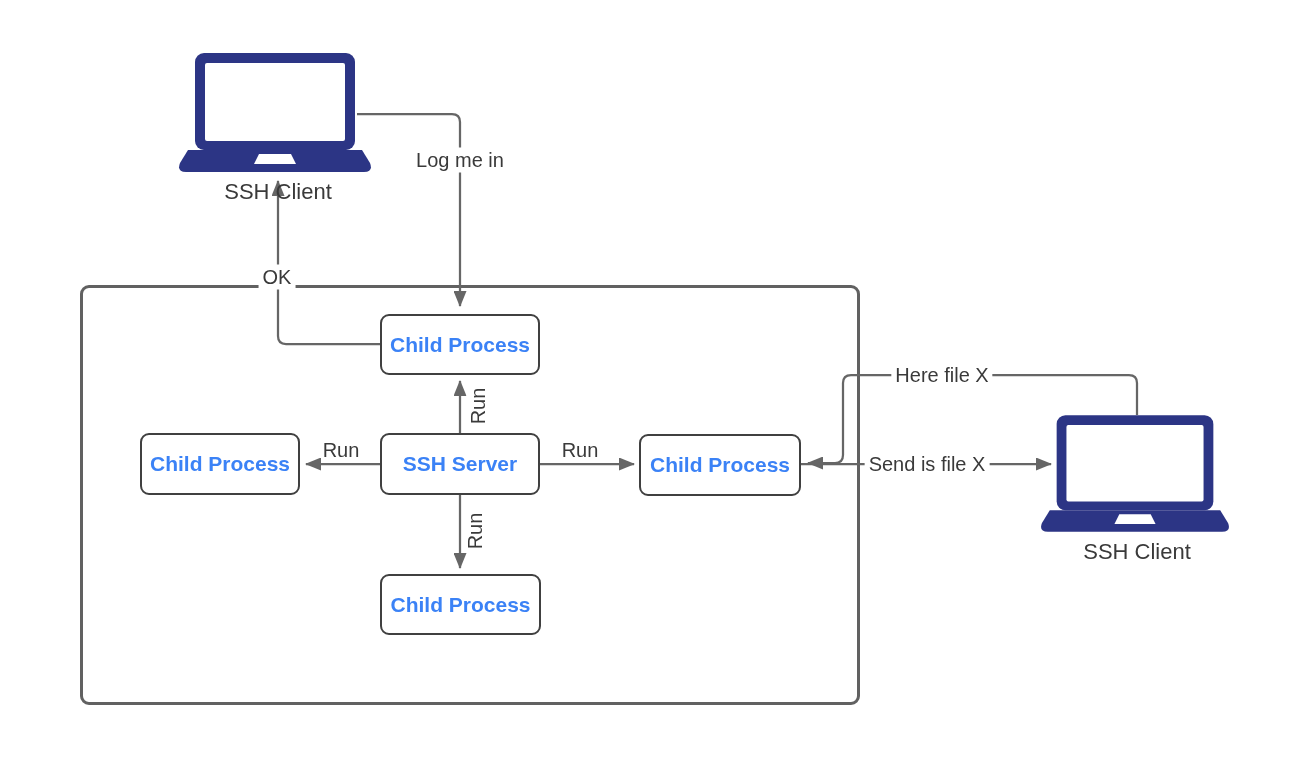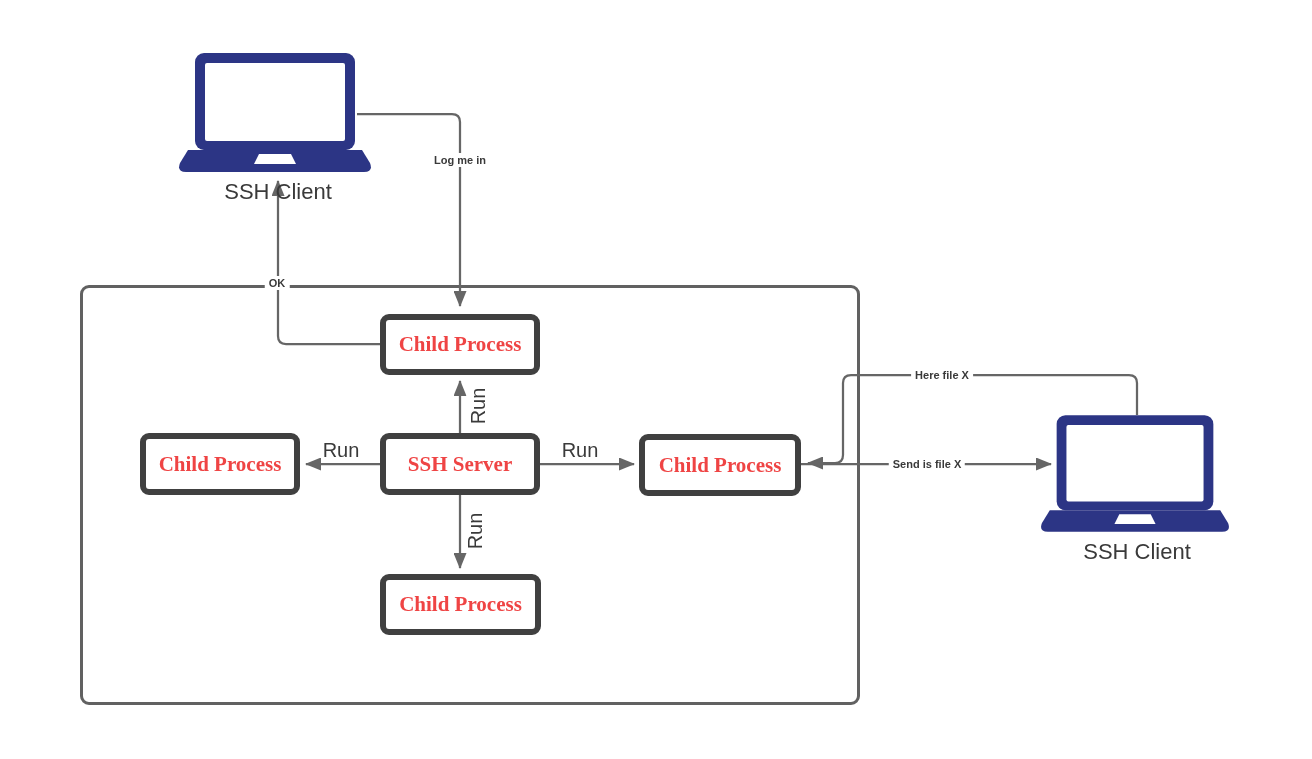--- a/index.html
+++ b/index.html
@@ -24,42 +24,41 @@
     border: 3px solid #616161;
     border-radius: 9px;
     box-sizing: border-box;
     background: transparent;
     z-index: 0;
   }
   .node {
     position: absolute;
     box-sizing: border-box;
     background: #ffffff;
-    border: 6px solid #404040;
+    border: 2px solid #404040;
     border-radius: 9px;
     display: flex;
     align-items: center;
     justify-content: center;
     font-weight: bold;
     font-size: 21px;
-    color: #ef4444;
+    color: #3b82f6;
     z-index: 2;
     white-space: nowrap;
-    font-family: Liberation Serif, serif;
   }
   .node.child-top    { left: 380px; top: 314px; width: 160px; height: 61px; }
   .node.child-left   { left: 140px; top: 433px; width: 160px; height: 62px; }
   .node.server       { left: 380px; top: 433px; width: 160px; height: 62px; text-align: center; }
   .node.child-right  { left: 639px; top: 434px; width: 162px; height: 62px; }
   .node.child-bottom { left: 380px; top: 574px; width: 161px; height: 61px; }
   .edge-label {
     position: absolute;
     transform: translate(-50%, -50%);
-    font-weight: bold;
-    font-size: 11px;
+    font-weight: normal;
+    font-size: 20px;
     color: #3a3a3a;
     background: #ffffff;
     padding: 1px 4px;
     white-space: nowrap;
     z-index: 3;
   }
   .edge-label.plain {
     font-weight: normal;
     font-size: 20px;
     background: transparent;
@@ -112,21 +111,21 @@
     </g>
   </svg>
 
   <div class="node child-top">Child Process</div>
   <div class="node child-left">Child Process</div>
   <div class="node server">SSH Server</div>
   <div class="node child-right">Child Process</div>
   <div class="node child-bottom">Child Process</div>
 
   <span class="edge-label" style="left:460px; top:160px;">Log me in</span>
-  <span class="edge-label" style="left:277px; top:283px;">OK</span>
+  <span class="edge-label" style="left:277px; top:277px;">OK</span>
   <span class="edge-label plain" style="left:341px; top:450px;">Run</span>
   <span class="edge-label plain" style="left:580px; top:450px;">Run</span>
   <span class="edge-label vertical" style="left:478px; top:406px;">Run</span>
   <span class="edge-label vertical" style="left:475px; top:531px;">Run</span>
   <span class="edge-label" style="left:942px; top:375px;">Here file X</span>
   <span class="edge-label" style="left:927px; top:464px;">Send is file X</span>
 
   <svg class="laptop left" viewBox="0 0 194 122" xmlns="http://www.w3.org/2000/svg">
     <rect x="17" y="0" width="160" height="97" rx="9" fill="#2c3585"></rect>
     <rect x="27" y="10" width="140" height="78" rx="2" fill="#ffffff"></rect>

